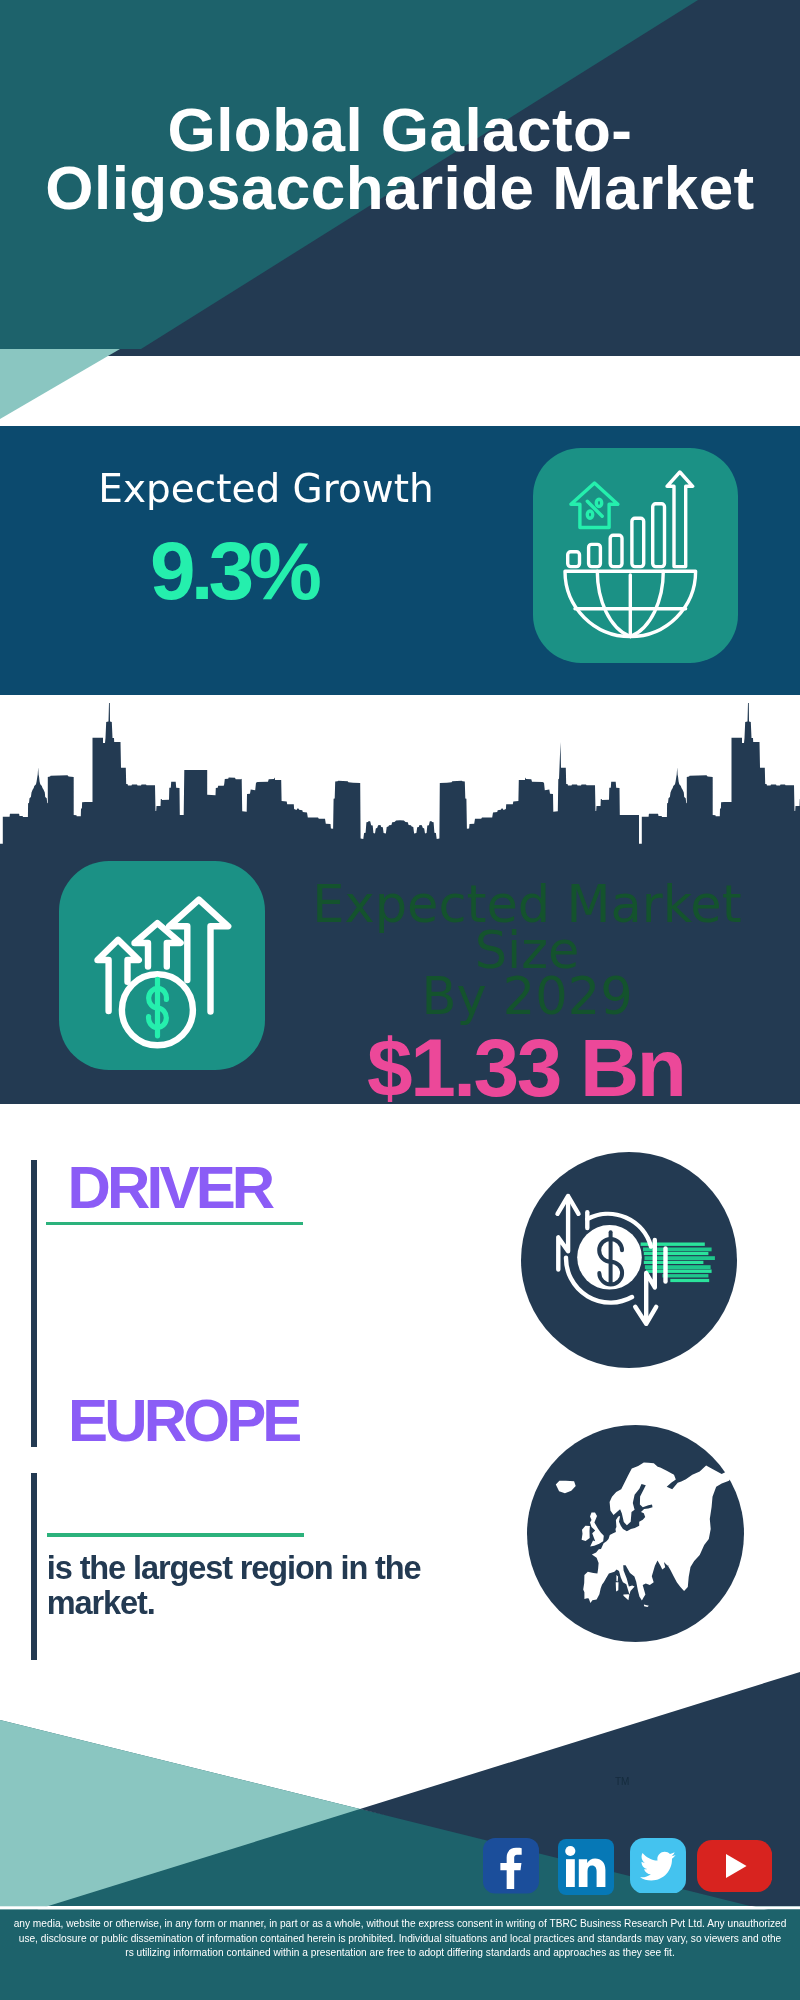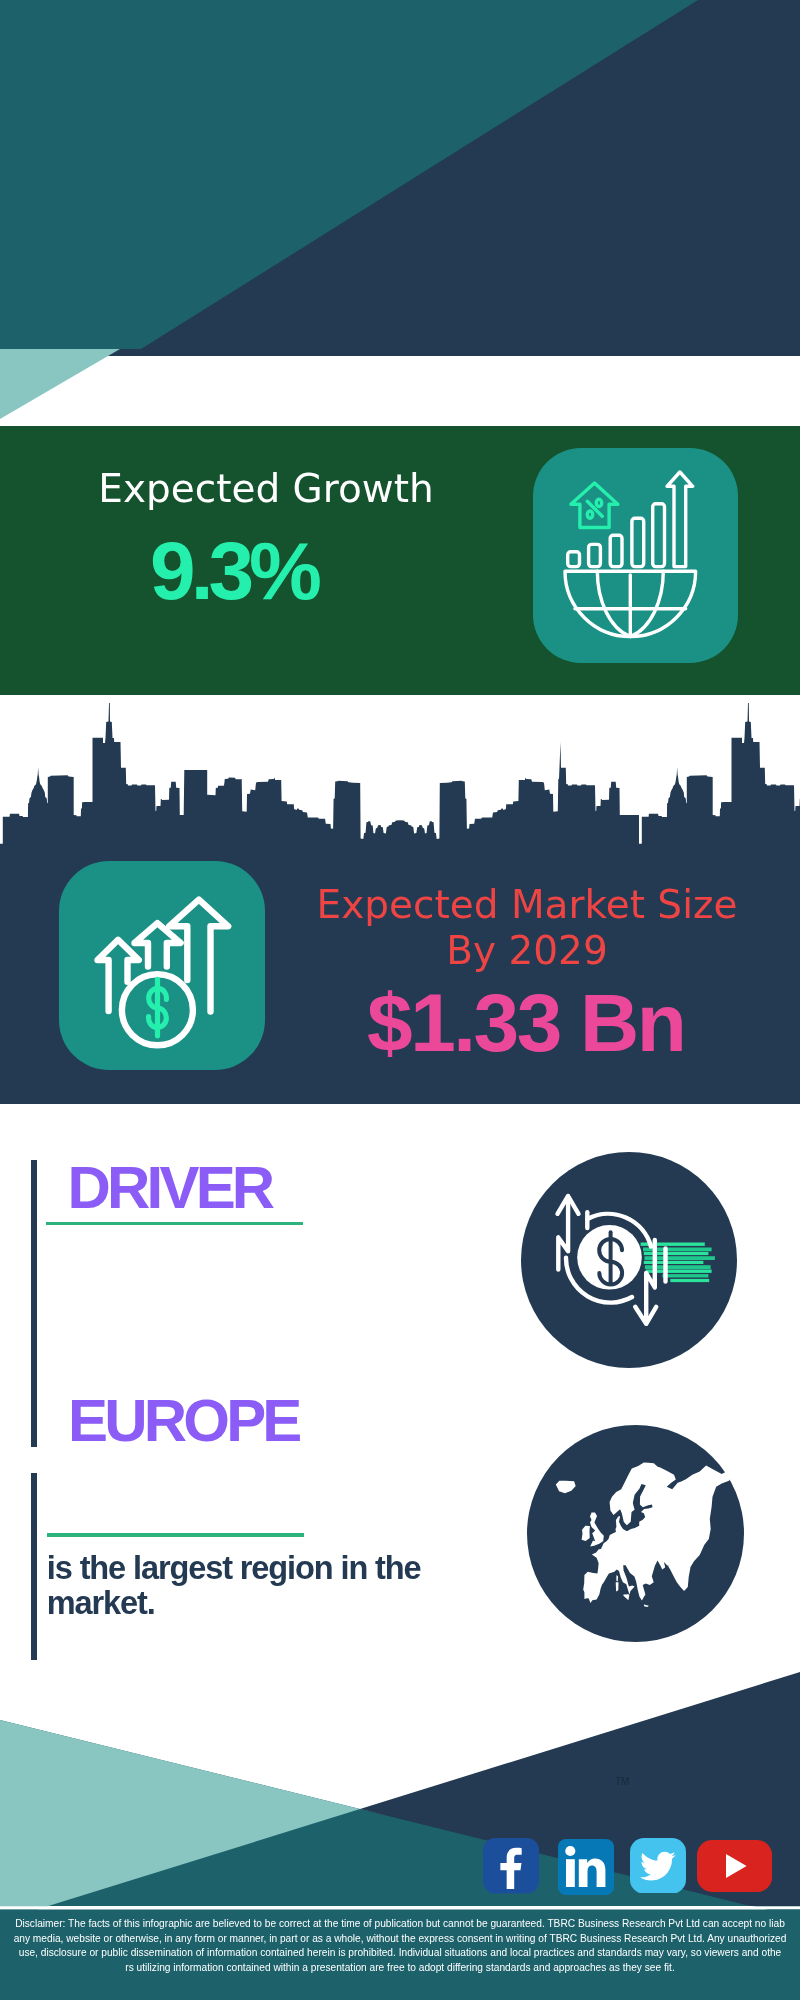--- a/index.html
+++ b/index.html
@@ -8,34 +8,34 @@
   .page{position:relative;width:800px;height:2000px;overflow:hidden;background:#fff;}
   .abs{position:absolute;}
 
   
   #header{left:0;top:0;width:800px;height:426px;}
   #header svg{display:block;}
   #title{left:0;top:101px;width:800px;text-align:center;color:#fff;
          font-size:62px;font-weight:bold;line-height:58px;letter-spacing:0.45px;}
 
   
-  #growth-band{left:0;top:426px;width:800px;height:270px;background:#14532d;}
+  #growth-band{left:0;top:426px;width:800px;height:270px;background:#0c4a6e;}
   #growth-text{left:26px;top:39px;width:480px;text-align:center;font-family:"DejaVu Sans",sans-serif;}
   .gr-label{color:#fff;font-size:39px;line-height:48.8px;font-weight:400;}
   .gr-value{color:#25EFAD;font-size:82px;font-weight:bold;line-height:82px;margin-top:16px;
             font-family:"Liberation Sans",sans-serif;letter-spacing:-5px;
             margin-right:60px;text-indent:-5px;text-align:center;}
   #growth-icon{left:533px;top:448px;width:205px;height:215px;border-radius:48px;background:#1B9185;}
 
   
   #sky-band{left:0;top:695px;width:800px;height:409px;background:#fff;overflow:hidden;}
   #sky-fill{left:0;top:0;width:800px;height:409px;}
   #size-icon{left:59px;top:861px;width:206px;height:209px;border-radius:50px;background:#1B9185;}
   #size-text{left:277px;top:882px;width:500px;text-align:center;font-family:"DejaVu Sans",sans-serif;}
-  .ms-label{color:#ef4444;font-size:39px;line-height:45.8px;font-weight:400;}
+  .ms-label{color:#14532d;font-size:51px;line-height:45.8px;font-weight:400;}
   .ms-value{color:#ec4899;font-size:82px;font-weight:bold;line-height:82px;margin-top:8px;
             font-family:"Liberation Sans",sans-serif;letter-spacing:-2.5px;text-indent:-2.5px;}
 
   
   .vbar{background:#233A52;width:5.8px;}
   #bar1{left:31.1px;top:1160.4px;height:286.8px;}
   #bar2{left:31.1px;top:1472.8px;height:194px;}
   .card-head{color:#8b5cf6;font-weight:bold;font-size:60px;line-height:49px;letter-spacing:-3.8px;
              font-family:"Liberation Sans",sans-serif;white-space:nowrap;margin-left:21px;}
   .rule{height:3.6px;background:#2CB27C;}
@@ -73,20 +73,24 @@
 
 <div class="page">
 
   <div class="abs" id="header">
     <svg width="800" height="426" viewBox="0 0 800 426">
       <rect x="0" y="0" width="800" height="349" fill="#1D626B"></rect>
       <polygon points="698,0 800,0 800,349 141,349" fill="#233A52"></polygon>
       <polygon points="0,349 800,349 800,356 0,356" fill="#233A52"></polygon>
       <polygon points="0,349 120,349 0,419" fill="#8AC6C1"></polygon>
     </svg>
+    <div class="abs" id="title">
+      <div>Global Galacto-</div>
+      <div>Oligosaccharide Market</div>
+    </div>
   </div>
 
   <div class="abs" id="growth-band">
     <div class="abs" id="growth-text">
       <div class="gr-label">Expected Growth</div>
       <div class="gr-value">9.3%</div>
     </div>
   </div>
   <div class="abs" id="growth-icon">
     <svg width="205" height="215" viewBox="0 0 205 215">
@@ -215,19 +219,18 @@
       <rect x="0" y="0" width="56" height="55.7" rx="14" fill="#44C3EF"></rect>
       <path d="M45.6 17.1c-1.3 0.58-2.7 0.97-4.2 1.15 1.5-0.9 2.66-2.34 3.2-4.05-1.41 0.84-2.97 1.44-4.63 1.77-1.33-1.42-3.22-2.3-5.32-2.3-4.02 0-7.29 3.27-7.29 7.29 0 0.57 0.07 1.13 0.19 1.66-6.06-0.3-11.43-3.2-15.02-7.62-0.63 1.08-0.99 2.33-0.99 3.67 0 2.53 1.29 4.76 3.24 6.06-1.19-0.04-2.32-0.37-3.3-0.91v0.09c0 3.53 2.51 6.48 5.85 7.15-0.61 0.17-1.26 0.26-1.92 0.26-0.47 0-0.93-0.05-1.37-0.13 0.93 2.9 3.62 5.01 6.81 5.07-2.5 1.96-5.64 3.12-9.06 3.12-0.59 0-1.17-0.03-1.74-0.1 3.23 2.07 7.06 3.28 11.18 3.28 13.41 0 20.75-11.11 20.75-20.75 0-0.32-0.01-0.63-0.02-0.94 1.42-1.03 2.66-2.31 3.64-3.77z" fill="#ffffff"></path>
     </svg>
     <svg class="sico" id="s-yt" width="75.2" height="52" viewBox="0 0 75.2 52">
       <rect x="0" y="0" width="75.2" height="52" rx="15" fill="#D8231F"></rect>
       <path d="M29.0 14.1 L49.6 26.0 L29.0 37.9 Z" fill="#ffffff"></path>
     </svg>
     <div class="abs" id="tm-mark">TM</div>
   </div>
   <div class="abs" id="disclaimer">
-    <div>Disclaimer: The facts of this infographic are believed to be correct at the time of publication but cannot be guaranteed. TBRC Business Research Pvt Ltd can accept no liab</div>
     <div>any media, website or otherwise, in any form or manner, in part or as a whole, without the express consent in writing of TBRC Business Research Pvt Ltd. Any unauthorized</div>
     <div>use, disclosure or public dissemination of information contained herein is prohibited. Individual situations and local practices and standards may vary, so viewers and othe</div>
     <div>rs utilizing information contained within a presentation are free to adopt differing standards and approaches as they see fit.</div>
   </div>
 
 </div>
 
 </body></html>

